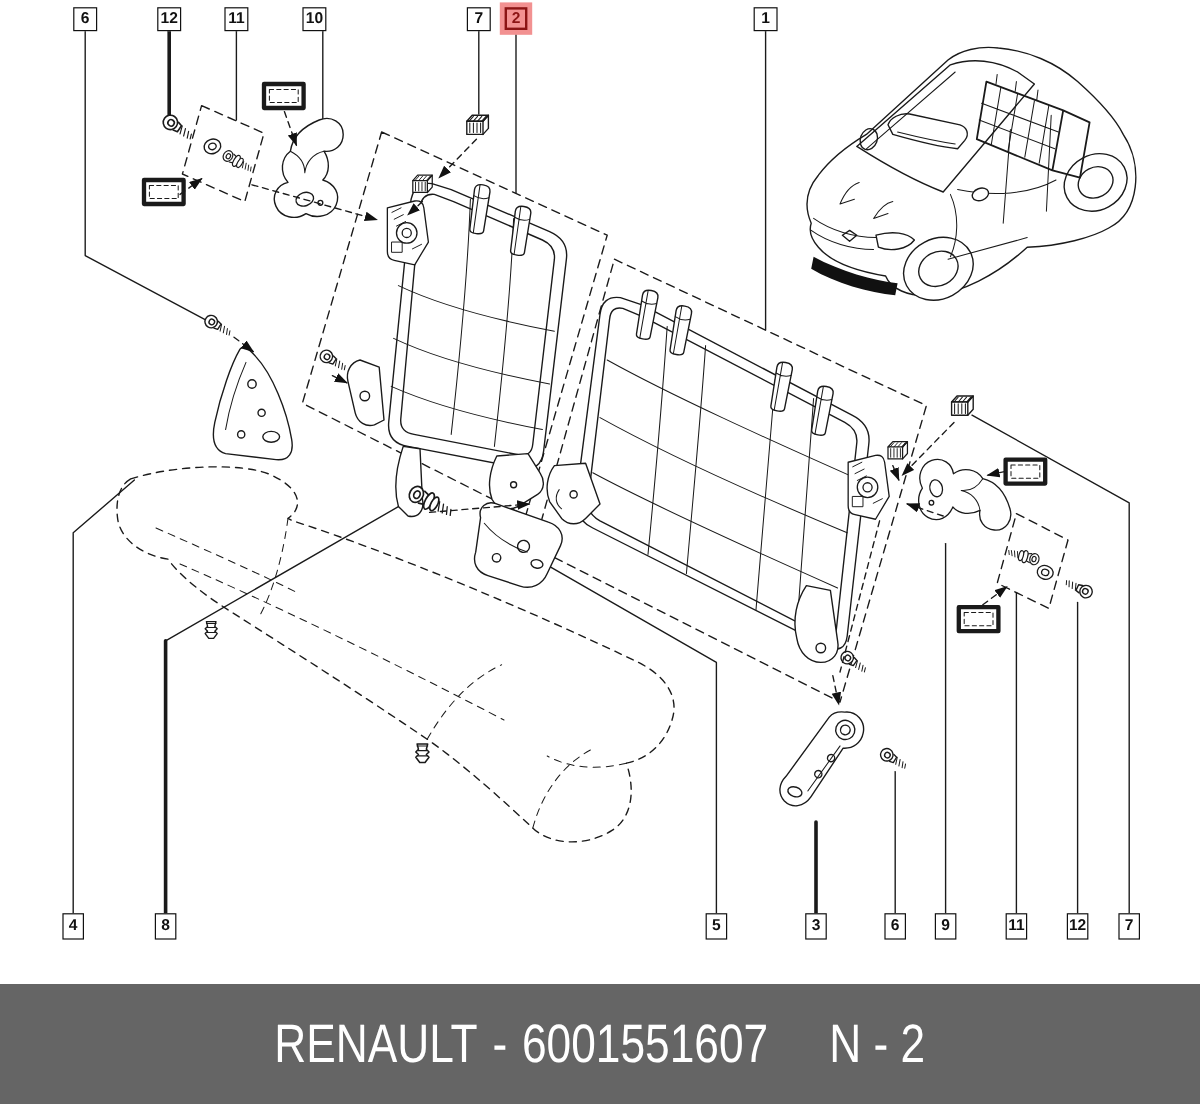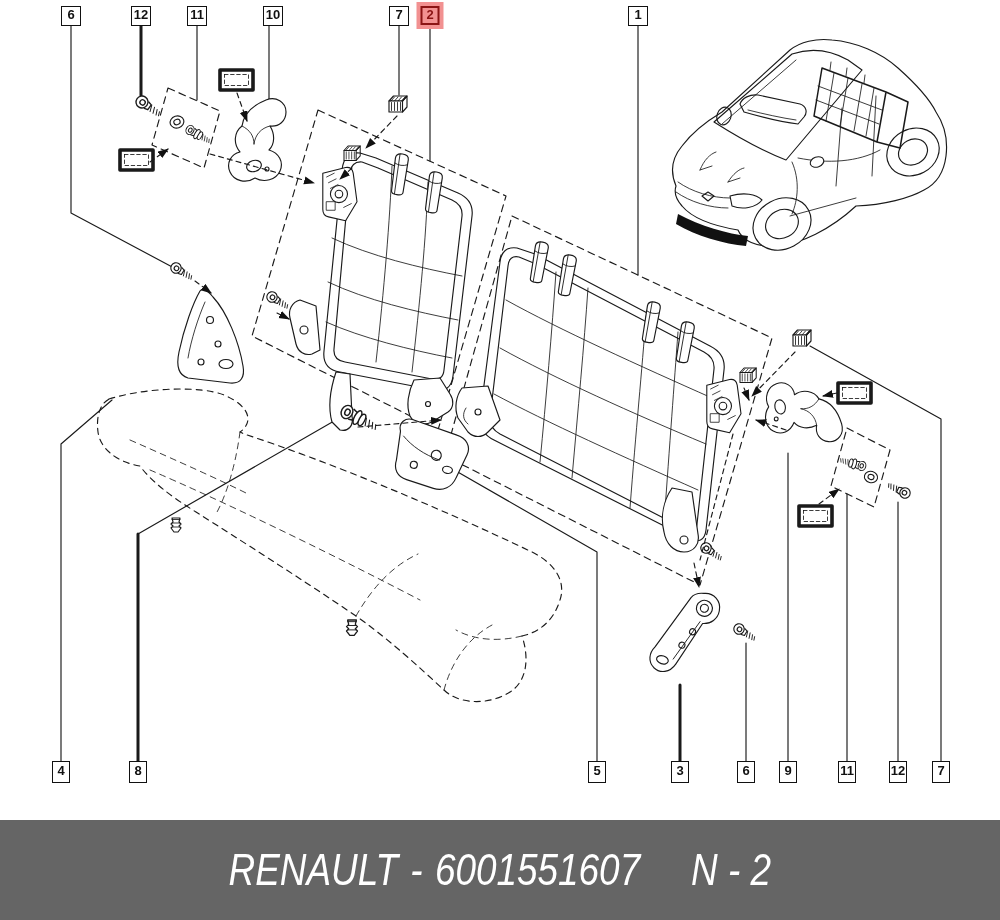--- a/index.html
+++ b/index.html
@@ -11,21 +11,21 @@
       font:bold 13px/16px "Liberation Sans",sans-serif;text-align:center;
       transform:translateX(-50%);box-sizing:border-box;z-index:3;}
   .co.t{top:6px;width:20px;height:20px;}
   .co.b{top:761px;width:18px;height:22px;line-height:18px;}
   .hl{position:absolute;top:2px;width:27px;height:27px;background:#f29191;
       transform:translateX(-50%);z-index:3;display:flex;align-items:center;justify-content:center;}
   .hl .co2{width:19px;height:19px;border:2px solid #8b1414;color:#8b1414;
       font:bold 13px/14px "Liberation Sans",sans-serif;text-align:center;box-sizing:border-box;}
   
   .bar{position:absolute;left:0;top:820px;width:1000px;height:100px;background:#656565;
-       display:flex;align-items:center;justify-content:center;z-index:4;font-style:italic;}
+       display:flex;align-items:center;justify-content:center;z-index:4;}
   .bartext{display:flex;align-items:baseline;color:#fff;font-size:45px;font-weight:normal;
        transform:scaleX(0.82);white-space:nowrap;}
   .bartext .sep{margin:0 15px;}
   .bartext .page{margin-left:62px;}
   
   svg *{vector-effect:none;}
   .ln{fill:none;stroke:#1a1a1a;stroke-width:1.15;stroke-linecap:round;stroke-linejoin:round;}
   .bold{stroke-width:3;}
   .thin{stroke-width:0.85;}
   .thick{stroke-width:3.6;}
@@ -256,21 +256,21 @@
       <path class="ln thin" d="M834,73 L826,121 M848,78 L840,126 M862,84 L854,131 M874,88 L866,136 M818,86 L882,110 M816,100 L879,124 M830,70 L831,62 M846,76 L847,68 M864,83 L865,75"></path>
     </g>
     <path class="ln" d="M740,104 C742,98 750,94 758,95 L800,104 C806,106 808,112 804,117 L798,124 C780,122 758,116 744,112 Z"></path>
     <path class="ln thin" d="M748,110 C764,114 782,118 796,120"></path>
   </g>
 </svg>
 
 <div class="co t" style="left:71px">6</div>
 <div class="co t" style="left:141px">12</div>
 <div class="co t" style="left:197px">11</div>
-<div class="co t" style="left:273px">10</div>
+<div class="co t" style="left:262px">10</div>
 <div class="co t" style="left:399px">7</div>
 <div class="hl" style="left:430px">
   <div class="co2">2</div>
 </div>
 <div class="co t" style="left:638px">1</div>
 
 <div class="co b" style="left:61px">4</div>
 <div class="co b" style="left:138px">8</div>
 <div class="co b" style="left:597px">5</div>
 <div class="co b" style="left:680px">3</div>

